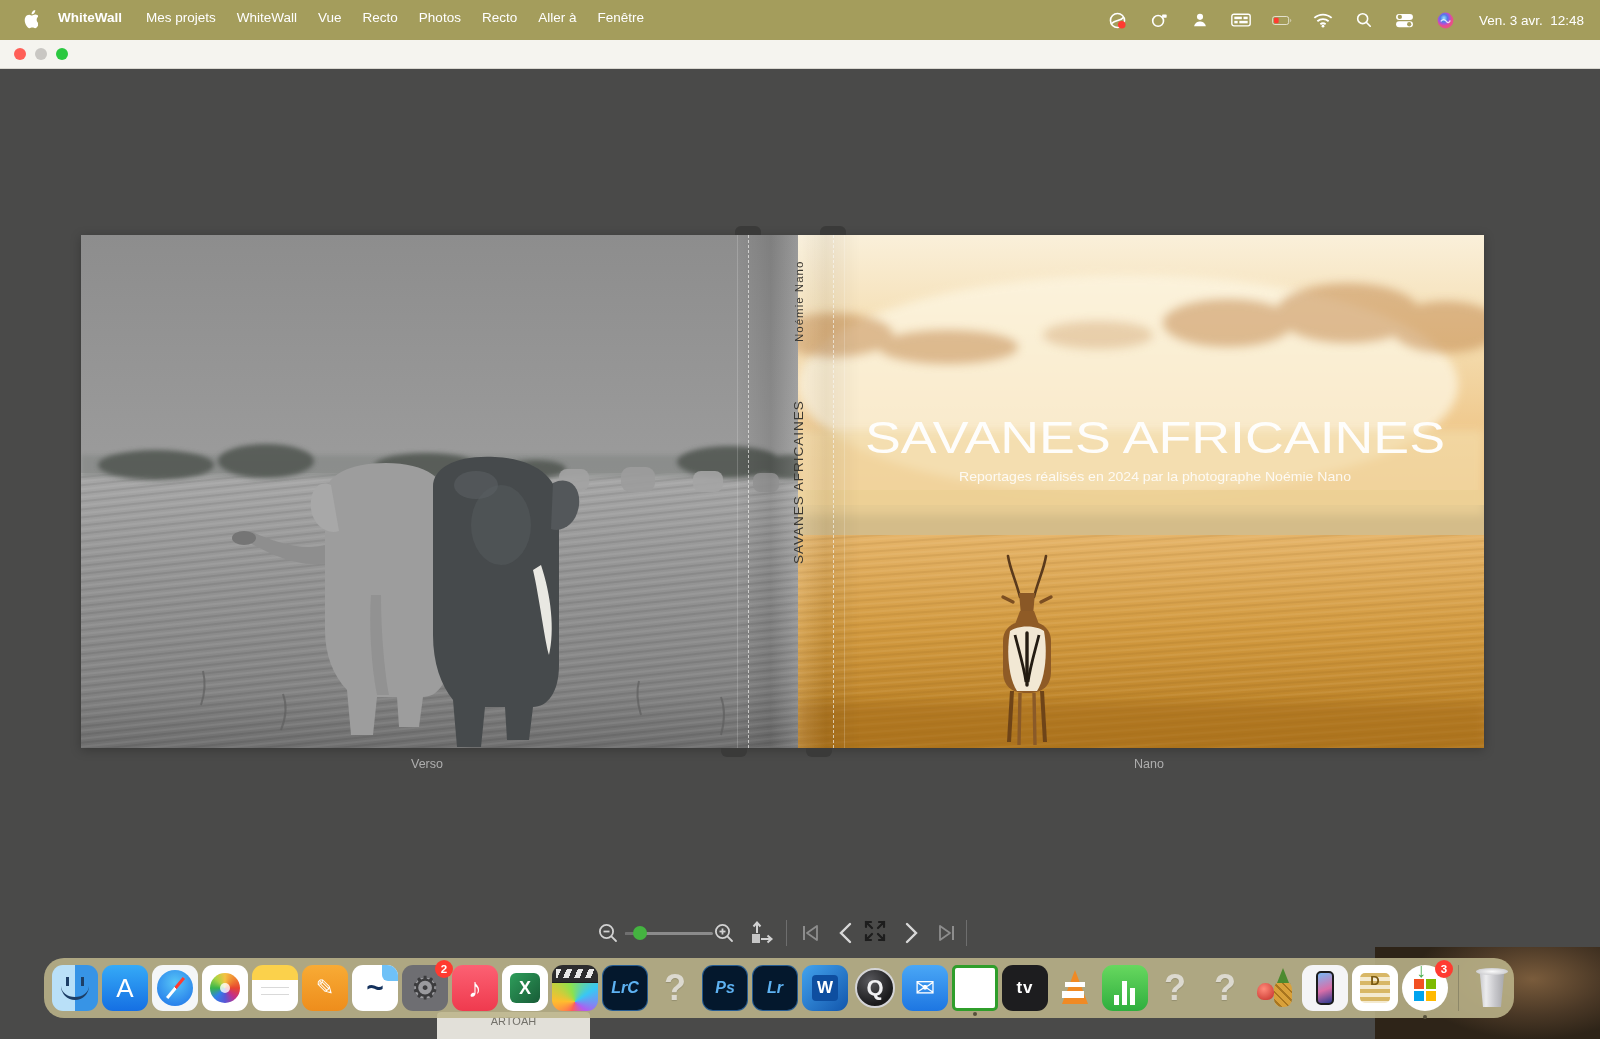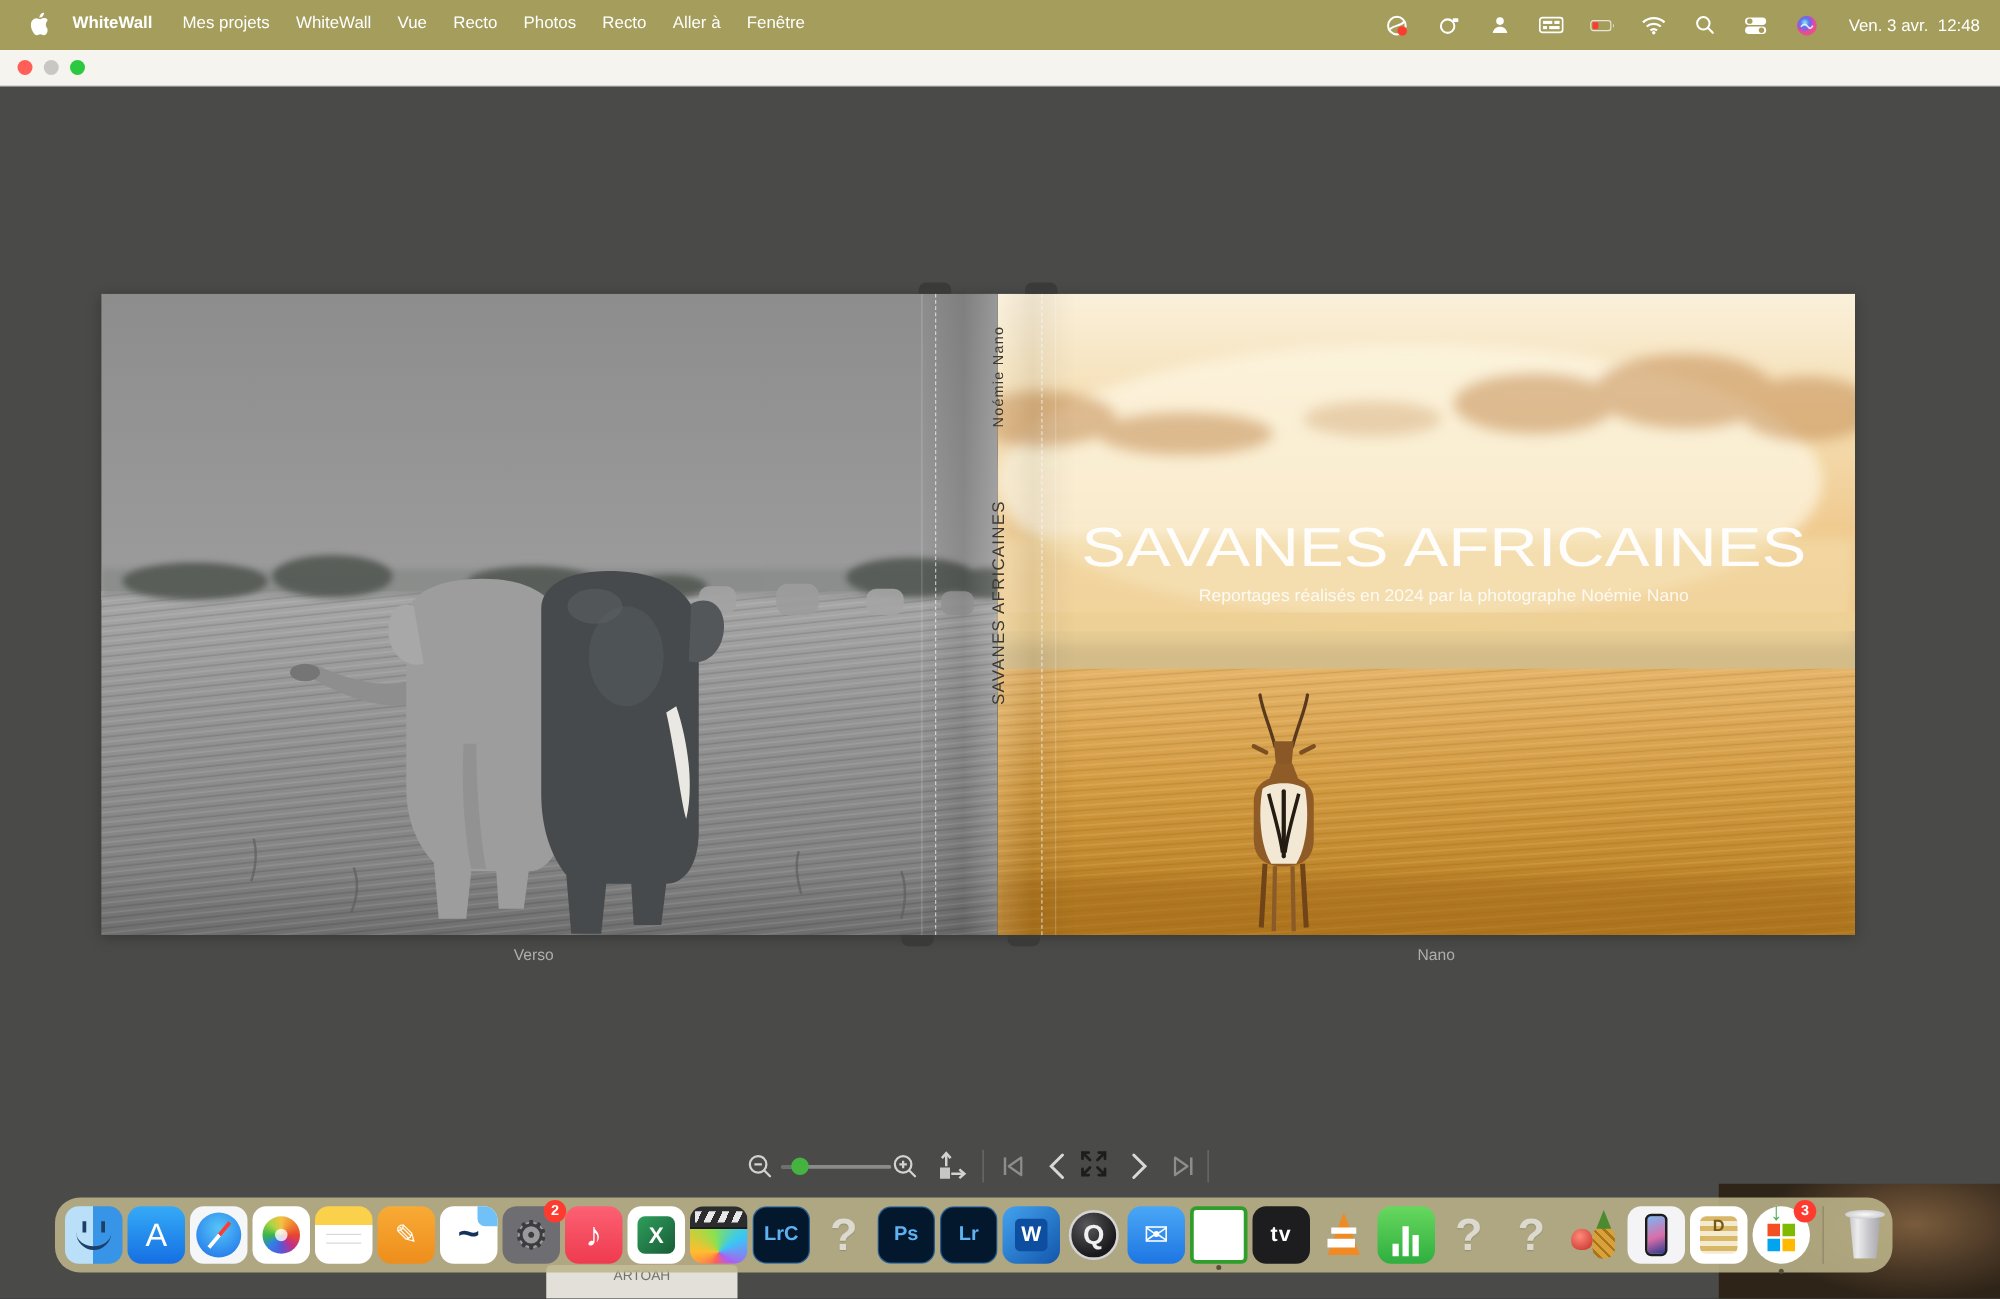--- a/index.html
+++ b/index.html
@@ -103,21 +103,21 @@
   .di-settings .di-glyph{color:#3c3c3e;font-size:32px;}
   .di-music{background:linear-gradient(180deg,#fc6173,#ef3a4e);}
   .di-music .di-glyph{color:#fff;font-size:27px;}
   .di-excel{background:#fff;}
   .di-excel .di-glyph{width:30px;height:30px;border-radius:6px;background:linear-gradient(135deg,#2e9e5b,#185c37);
     color:#fff;font-weight:700;font-size:18px;}
   .di-finalcut{background:linear-gradient(180deg,#2c2c2e 0 36%,#1c1c1e 36% 40%,transparent 40%),
     conic-gradient(from 200deg at 50% 80%,#ff5f57,#ffbd2e,#8ce24c,#38c7f5,#b05cf0,#ff5f57);}
   .di-finalcut::before{content:"";position:absolute;left:4px;top:4px;width:38px;height:9px;
     background:repeating-linear-gradient(115deg,#e8e8e8 0 5px,#2c2c2e 5px 10px);}
-  .di-lrc,.di-photoshop,.di-lightroom{background:#04182d;border:1.5px solid rgba(68,150,230,.55);box-sizing:border-box;}
+  .di-lrc,.di-photoshop,.di-lightroom{background:#04182d;border:1.5px solid rgba(68,150,230,.55);box-sizing:border-box;font-style:italic;}
   .di-lrc .di-glyph,.di-photoshop .di-glyph,.di-lightroom .di-glyph{color:#5eb2f2;font-weight:700;font-size:16px;}
   .di-missing1 .di-glyph,.di-missing2 .di-glyph,.di-missing3 .di-glyph{color:#dcd9cf;font-size:36px;font-weight:700;text-shadow:0 1px 1px rgba(0,0,0,.15);}
   .di-word{background:linear-gradient(135deg,#43a3ee,#1256ac);}
   .di-word .di-glyph{width:26px;height:26px;border-radius:4px;background:#0e4ea0;color:#fff;font-weight:700;font-size:17px;}
   .di-quicktime{background:transparent;}
   .di-quicktime::before{content:"";position:absolute;left:3px;top:3px;width:40px;height:40px;border-radius:50%;
     background:radial-gradient(circle at 35% 30%,#58585c,#1a1a1c 70%);border:2px solid #d4d4d6;box-sizing:border-box;}
   .di-quicktime .di-glyph{color:#f0f0f2;font-size:22px;font-weight:700;z-index:1;}
   .di-mail{background:linear-gradient(180deg,#4aa7f6,#1d76e2);}
   .di-mail .di-glyph{color:#fff;font-size:24px;}

